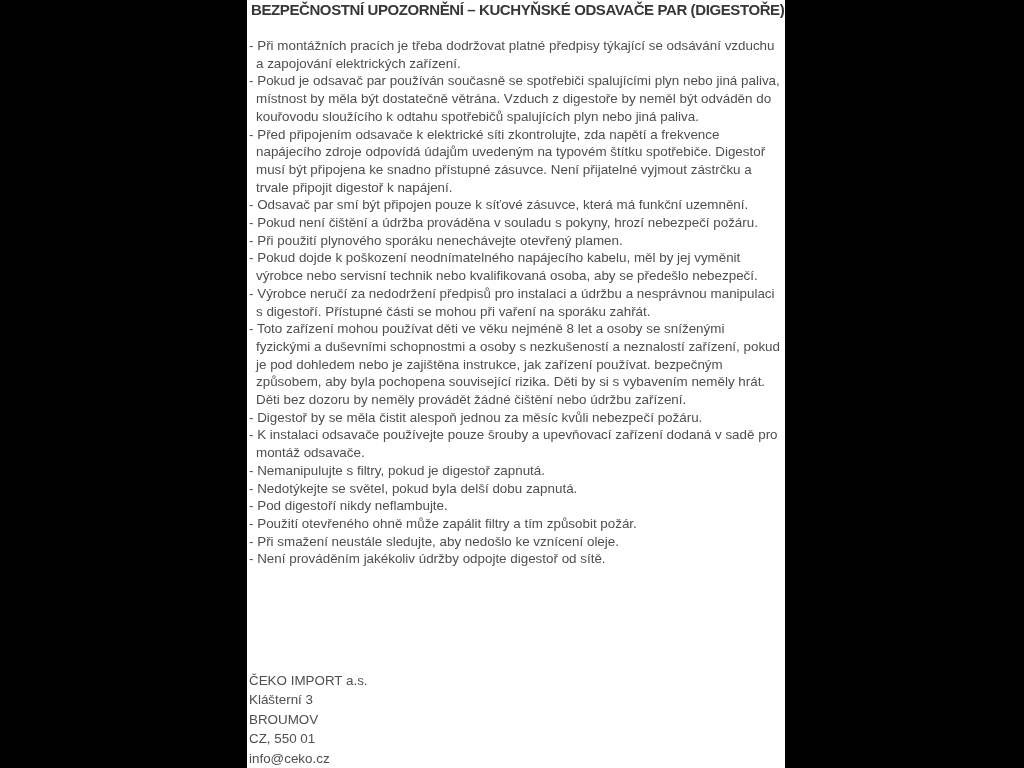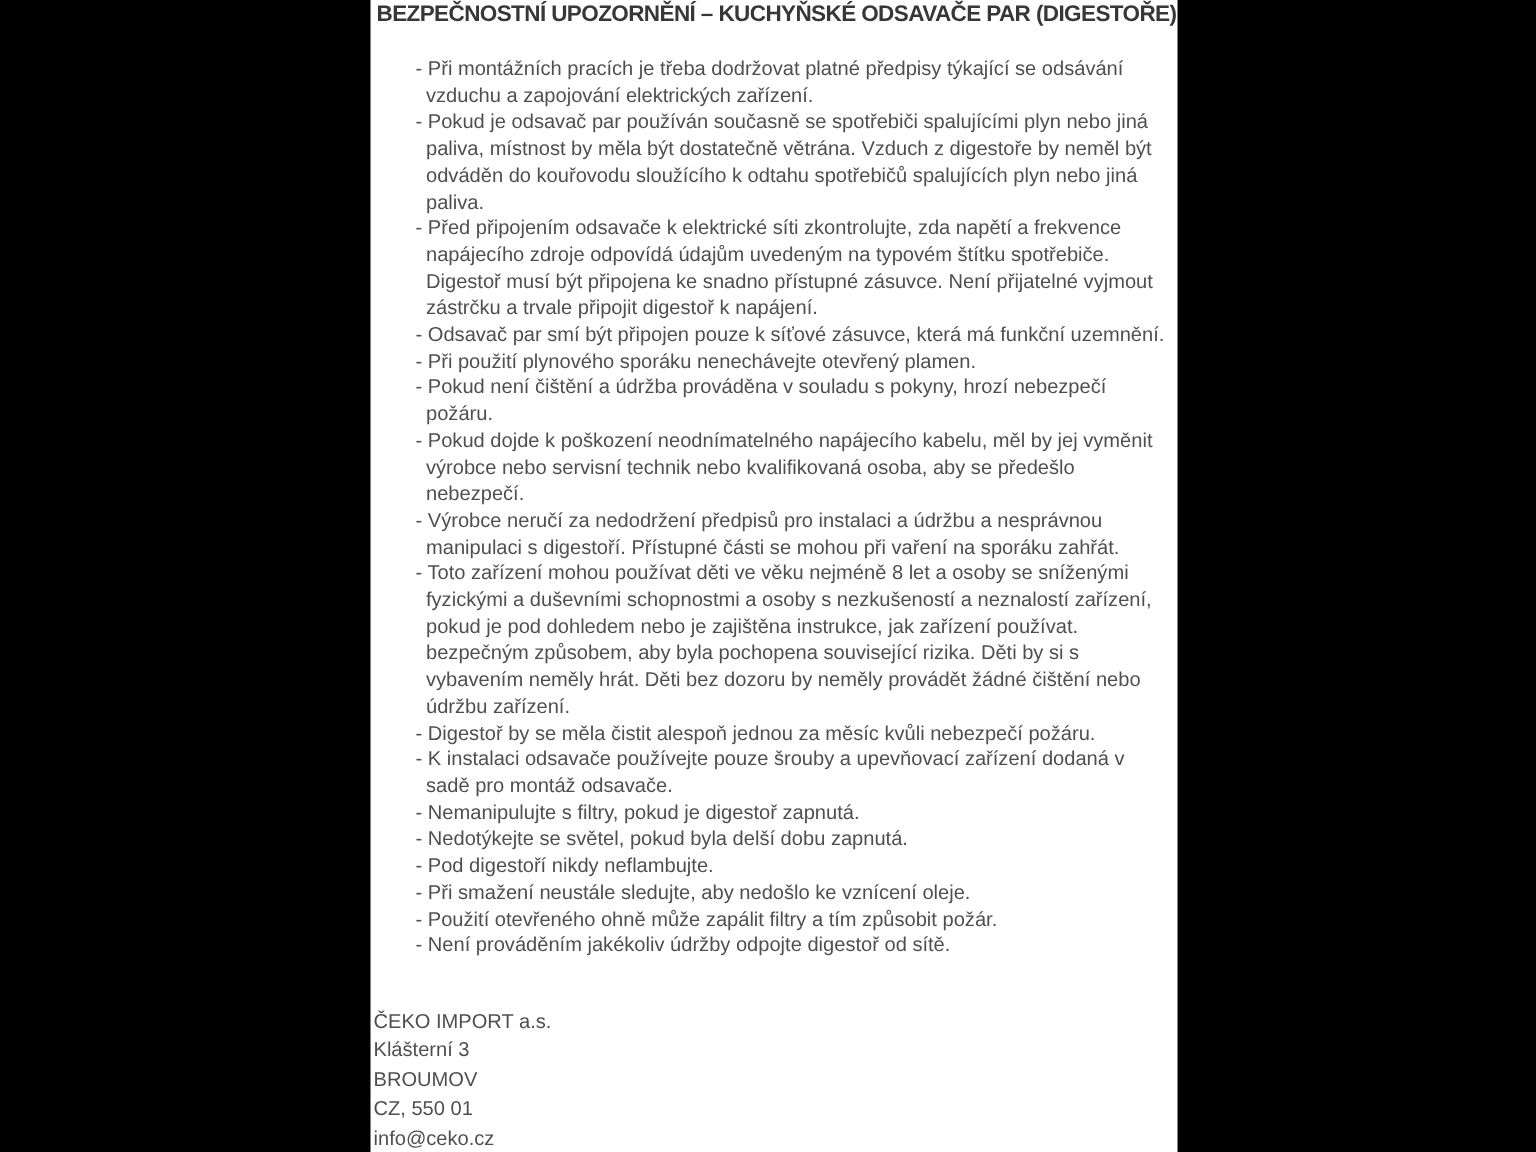--- a/index.html
+++ b/index.html
@@ -25,21 +25,21 @@
     white-space:nowrap;
   }
   .warnings {
     position:absolute; top:37px; left:2px;
     width:532px;
     margin:0; padding:0; list-style:none;
     font-size:13.4px; line-height:17.7px;
     color:#4f4f4f;
   }
   .warning {
-    padding-left:7px; text-indent:-7px;margin-left:28px;
+    padding-left:7px; text-indent:-7px;
   }
   .footer {
     position:absolute; top:671px; left:2px;
     display:flex; align-items:flex-start;
     font-size:13.4px; line-height:19.4px;
     color:#4f4f4f;
     flex-direction:column;
   }
   .company { width:153px; }
   .cert {
@@ -79,26 +79,26 @@
           <span class="warning-text">Před připojením odsavače k elektrické síti zkontrolujte, zda napětí a frekvence napájecího zdroje odpovídá údajům uvedeným na typovém štítku spotřebiče. Digestoř musí být připojena ke snadno přístupné zásuvce. Není přijatelné vyjmout zástrčku a trvale připojit digestoř k napájení.</span>
         </li>
 
         <li class="warning">
           <span class="dash">-</span>
           <span class="warning-text">Odsavač par smí být připojen pouze k síťové zásuvce, která má funkční uzemnění.</span>
         </li>
 
         <li class="warning">
           <span class="dash">-</span>
-          <span class="warning-text">Při použití plynového sporáku nenechávejte otevřený plamen.</span>
+          <span class="warning-text">Pokud není čištění a údržba prováděna v souladu s pokyny, hrozí nebezpečí požáru.</span>
         </li>
 
         <li class="warning">
           <span class="dash">-</span>
-          <span class="warning-text">Pokud není čištění a údržba prováděna v souladu s pokyny, hrozí nebezpečí požáru.</span>
+          <span class="warning-text">Při použití plynového sporáku nenechávejte otevřený plamen.</span>
         </li>
 
         <li class="warning">
           <span class="dash">-</span>
           <span class="warning-text">Pokud dojde k poškození neodnímatelného napájecího kabelu, měl by jej vyměnit výrobce nebo servisní technik nebo kvalifikovaná osoba, aby se předešlo nebezpečí.</span>
         </li>
 
         <li class="warning">
           <span class="dash">-</span>
           <span class="warning-text">Výrobce neručí za nedodržení předpisů pro instalaci a údržbu a nesprávnou manipulaci s digestoří. Přístupné části se mohou při vaření na sporáku zahřát.</span>
@@ -130,26 +130,26 @@
           <span class="warning-text">Nedotýkejte se světel, pokud byla delší dobu zapnutá.</span>
         </li>
 
         <li class="warning">
           <span class="dash">-</span>
           <span class="warning-text">Pod digestoří nikdy neflambujte.</span>
         </li>
 
         <li class="warning">
           <span class="dash">-</span>
-          <span class="warning-text">Při smažení neustále sledujte, aby nedošlo ke vznícení oleje.</span>
+          <span class="warning-text">Použití otevřeného ohně může zapálit filtry a tím způsobit požár.</span>
         </li>
 
         <li class="warning">
           <span class="dash">-</span>
-          <span class="warning-text">Použití otevřeného ohně může zapálit filtry a tím způsobit požár.</span>
+          <span class="warning-text">Při smažení neustále sledujte, aby nedošlo ke vznícení oleje.</span>
         </li>
 
         <li class="warning">
           <span class="dash">-</span>
           <span class="warning-text">Není prováděním jakékoliv údržby odpojte digestoř od sítě.</span>
         </li>
       </ul>
 
     <div class="footer">
       <div class="company">

